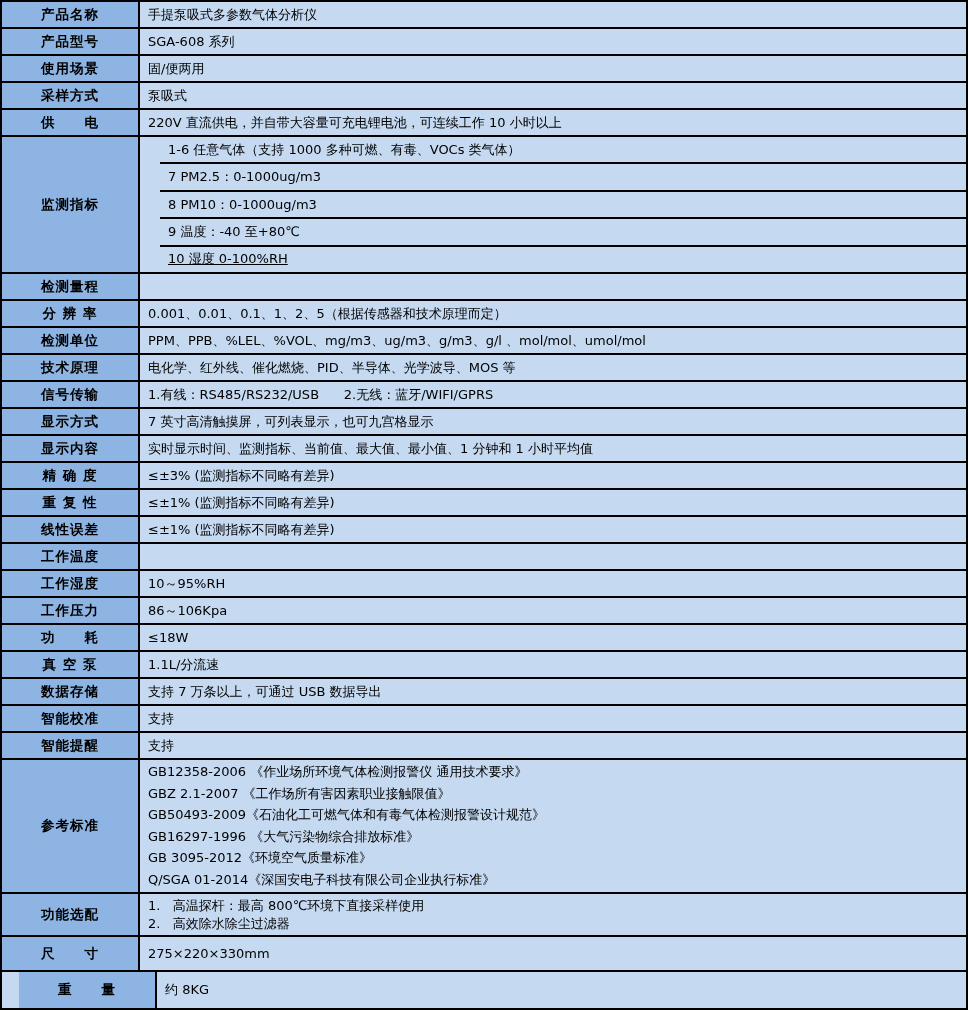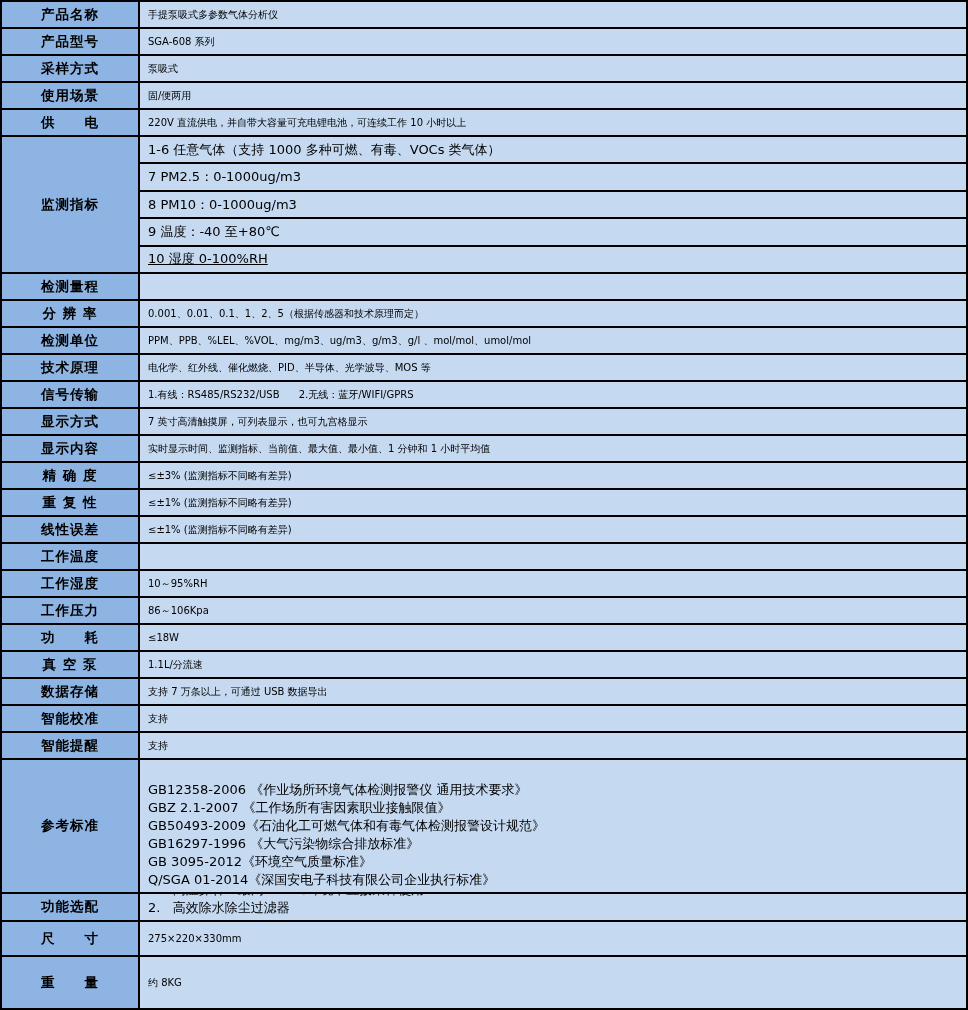--- a/index.html
+++ b/index.html
@@ -15,21 +15,21 @@
     color: #000;
     background: var(--value-bg, #C5D9F1);
   }
 
   .row {
     display: flex;
     border-bottom: 2px solid var(--border-c, #000);
     flex: none;
     min-height: 0;
   }
-  .row:last-child { border-bottom: none; }
+  .row:last-child { border-bottom: none; padding-left: 17px; }
 
   .h27 { height: 27px; }
 
   .label {
     width: 138px;
     flex: none;
     background: var(--label-bg, #8DB4E2);
     border-right: 2px solid var(--border-c, #000);
     display: flex;
     align-items: center;
@@ -40,49 +40,50 @@
     text-align: center;
     white-space: pre;
   }
 
   .value {
     flex: 1;
     background: var(--value-bg, #C5D9F1);
     display: flex;
     align-items: center;
     padding-left: 8px;
-    font-size: 10px;
+    font-size: 13px;
     white-space: pre;
     overflow: hidden;
   }
 
   .value-stack {
     flex: 1;
     display: flex;
     flex-direction: column;
     background: var(--value-bg, #C5D9F1);
+    margin-left: 20px;
   }
   .sub {
     flex: 1;
     border-bottom: 2px solid var(--border-c, #000);
     display: flex;
     align-items: center;
     padding-left: 8px;
     font-size: 13px;
     white-space: pre;
     overflow: hidden;
   }
   .sub:last-child { border-bottom: none; text-decoration: underline; }
 
   .multiline {
     flex: 1;
     background: var(--value-bg, #C5D9F1);
     display: flex;
     flex-direction: column;
-    justify-content: flex-end;
+    justify-content: space-between;
     padding: 3px 0 3px 8px;
     font-size: 13px;
     white-space: pre;
     overflow: hidden;
   }
   .multiline .line { flex: none; }
 
   .grow { flex: 1; }
 </style>
 </head>
@@ -94,27 +95,27 @@
     <div class="label">产品名称</div>
     <div class="value">手提泵吸式多参数气体分析仪</div>
   </div>
 
   <div class="row h27">
     <div class="label">产品型号</div>
     <div class="value">SGA-608 系列</div>
   </div>
 
   <div class="row h27">
+    <div class="label">使用场景</div>
+    <div class="value">固/便两用</div>
+  </div>
+
+  <div class="row h27">
     <div class="label">采样方式</div>
     <div class="value">泵吸式</div>
-  </div>
-
-  <div class="row h27">
-    <div class="label">使用场景</div>
-    <div class="value">固/便两用</div>
   </div>
 
   <div class="row h27">
     <div class="label">供　　电</div>
     <div class="value">220V 直流供电，并自带大容量可充电锂电池，可连续工作 10 小时以上</div>
   </div>
 
   <div class="row" style="height:137px">
     <div class="label">监测指标</div>
     <div class="value-stack">
@@ -220,21 +221,21 @@
     <div class="multiline">
       <div class="line">GB12358-2006 《作业场所环境气体检测报警仪 通用技术要求》</div>
       <div class="line">GBZ 2.1-2007 《工作场所有害因素职业接触限值》</div>
       <div class="line">GB50493-2009《石油化工可燃气体和有毒气体检测报警设计规范》</div>
       <div class="line">GB16297-1996 《大气污染物综合排放标准》</div>
       <div class="line">GB 3095-2012《环境空气质量标准》</div>
       <div class="line">Q/SGA 01-2014《深国安电子科技有限公司企业执行标准》</div>
     </div>
   </div>
 
-  <div class="row" style="height:28px">
+  <div class="row" style="height:43px">
     <div class="label">功能选配</div>
     <div class="multiline">
       <div class="line">1.   高温探杆：最高 800℃环境下直接采样使用</div>
       <div class="line">2.   高效除水除尘过滤器</div>
     </div>
   </div>
 
   <div class="row" style="height:35px">
     <div class="label">尺　　寸</div>
     <div class="value">275×220×330mm</div>

